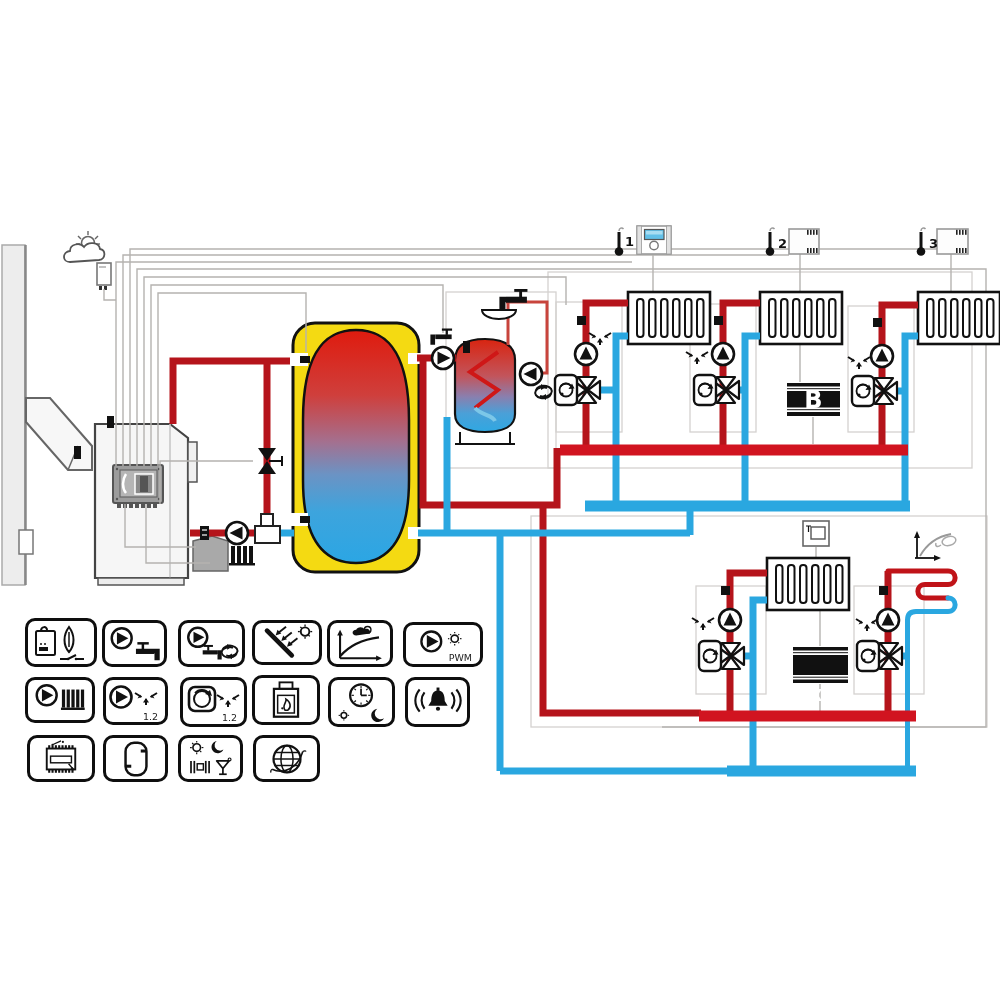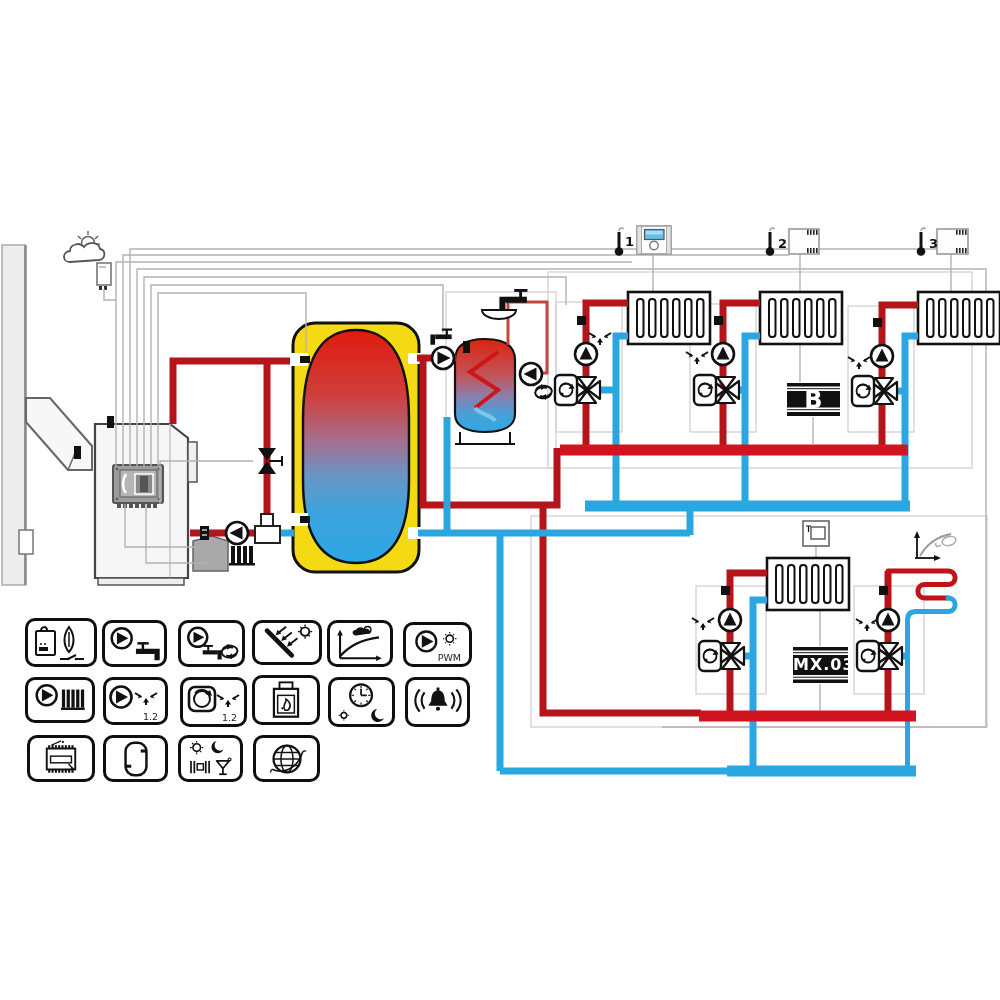--- a/index.html
+++ b/index.html
@@ -372,21 +372,21 @@
   <polygon points="541,397 546,394 546,400" fill="#111" stroke="none"></polygon>
   <path d="M551,394 a8,5.5 0 1 1 -4,-6"></path>
   <polygon points="546,387 541,390 541,384" fill="#111" stroke="none"></polygon>
 </g>
 </svg>
 
 <div class="ovl tnum" style="left:625px;top:234px;">1</div>
 <div class="ovl tnum" style="left:778px;top:236px;">2</div>
 <div class="ovl tnum" style="left:929px;top:236px;">3</div>
 <div class="ovl blabel" style="left:787px;top:388px;">B</div>
-<div class="ovl mxlabel" style="left:793px;top:653px;text-align:right;">MX.03</div>
+<div class="ovl mxlabel" style="left:793px;top:684px;text-align:right;">MX.03</div>
 
 <div class="ic" style="left:25px;top:618px;width:72px;height:49px;">
   <svg width="58" height="40" viewBox="0 0 56 40">
     <rect x="3" y="8" width="19" height="24" rx="1.5" fill="#fff" stroke="#111" stroke-width="2"></rect>
     <path d="M8,8 C8,3 14,3 14,7" fill="none" stroke="#111" stroke-width="2"></path>
     <rect x="6" y="24" width="9" height="4" fill="#111"></rect>
     <circle cx="8" cy="21" r="1" fill="#111"></circle>
         <circle cx="12" cy="21" r="1" fill="#111"></circle>
     <path d="M36,4 C30,12 30,22 36,29 C42,22 42,12 36,4 Z" fill="none" stroke="#111" stroke-width="2"></path>
     <path d="M36,9 V24" stroke="#111" stroke-width="1.5"></path>
@@ -449,21 +449,21 @@
   <svg width="56" height="38" viewBox="0 0 56 40">
     <path d="M7,35 V10" stroke="#111" stroke-width="2.2" fill="none"></path>
         <polygon points="7,5 4,11 10,11" fill="#111"></polygon>
     <path d="M7,35 H47" stroke="#111" stroke-width="2.2" fill="none"></path>
         <polygon points="51,35 45,32 45,38" fill="#111"></polygon>
     <path d="M7,33 C18,20 32,15 48,13" stroke="#111" stroke-width="2.4" fill="none"></path>
     <circle cx="36" cy="5" r="3.5" fill="none" stroke="#111" stroke-width="1.5"></circle>
     <path d="M24,11 c-5,0 -5,-6 0,-6 c1,-3.5 7.5,-3.5 8.5,-0.5 c3.5,-1.5 7,1 6,4.5 z" fill="#111"></path>
   </svg>
 </div>
-<div class="ic" style="left:403px;top:622px;width:69px;height:45px;">
+<div class="ic" style="left:403px;top:622px;width:80px;height:45px;">
   <svg width="56" height="36" viewBox="0 0 56 40">
     <circle cx="15" cy="16" r="11" fill="#fff" stroke="#111" stroke-width="2.6"></circle>
     <polygon points="10,9 10,23 23,16" fill="#111"></polygon>
     <circle cx="41" cy="13" r="4" fill="none" stroke="#111" stroke-width="1.8"></circle>
     <g stroke="#111" stroke-width="1.3">
       <line x1="41" y1="5.5" x2="41" y2="7"></line>
           <line x1="41" y1="19" x2="41" y2="20.5"></line>
       <line x1="33.5" y1="13" x2="35" y2="13"></line>
           <line x1="47" y1="13" x2="48.5" y2="13"></line>
       <line x1="36" y1="8" x2="37" y2="9"></line>

